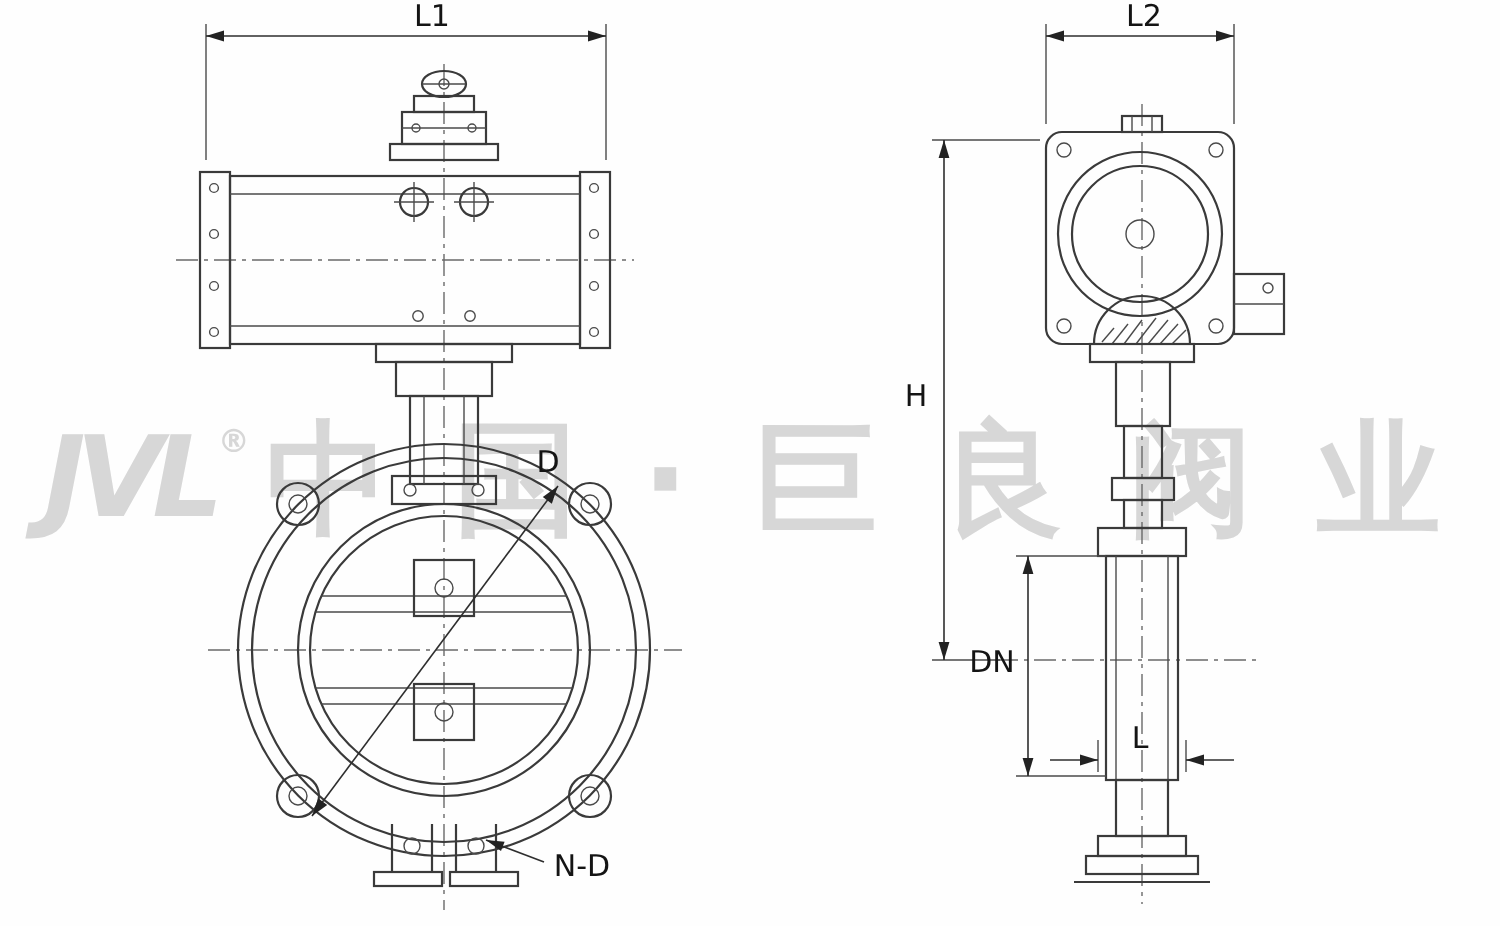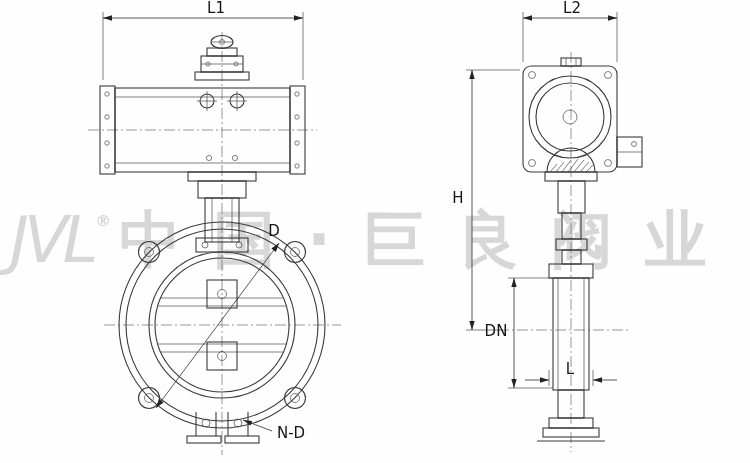--- a/index.html
+++ b/index.html
@@ -1,22 +1,22 @@
 <!DOCTYPE html>
 <html><head>
 <meta charset="utf-8">
 <style>
   html,body{margin:0;padding:0;background:#fff;}
   #stage{position:relative;width:750px;height:463px;background:#fefefe;overflow:hidden;
          font-family:"DejaVu Sans","Liberation Sans",sans-serif;}
   
   #wm{position:absolute;left:0;top:200px;width:750px;height:80px;z-index:0;
       display:flex;align-items:center;white-space:nowrap;color:#d7d7d7;user-select:none;}
-  #wm .logo{font-size:64px;font-weight:400;font-style:italic;letter-spacing:-5px;
-            margin-left:10px;line-height:1;}
+  #wm .logo{font-size:56px;font-weight:700;font-style:italic;letter-spacing:-5px;
+            margin-left:22px;line-height:1;}
   #wm .reg{font-size:16px;font-weight:700;vertical-align:top;position:relative;top:-20px;left:2px;}
   #wm .cjk{font-size:62px;font-weight:700;letter-spacing:32px;margin-left:10px;line-height:1;}
   
   svg{position:absolute;left:0;top:0;z-index:1;}
   .ln{fill:none;stroke:#3a3a3a;stroke-width:1.1;}
   .tn{fill:none;stroke:#4a4a4a;stroke-width:0.7;}
   .cl{fill:none;stroke:#6a6a6a;stroke-width:0.7;stroke-dasharray:11 3 2 3;}
   .dim{fill:none;stroke:#2e2e2e;stroke-width:0.8;}
   .ah{fill:#222;stroke:none;}
   text.lbl{font-family:"DejaVu Sans","Liberation Sans",sans-serif;font-size:15px;fill:#141414;}

